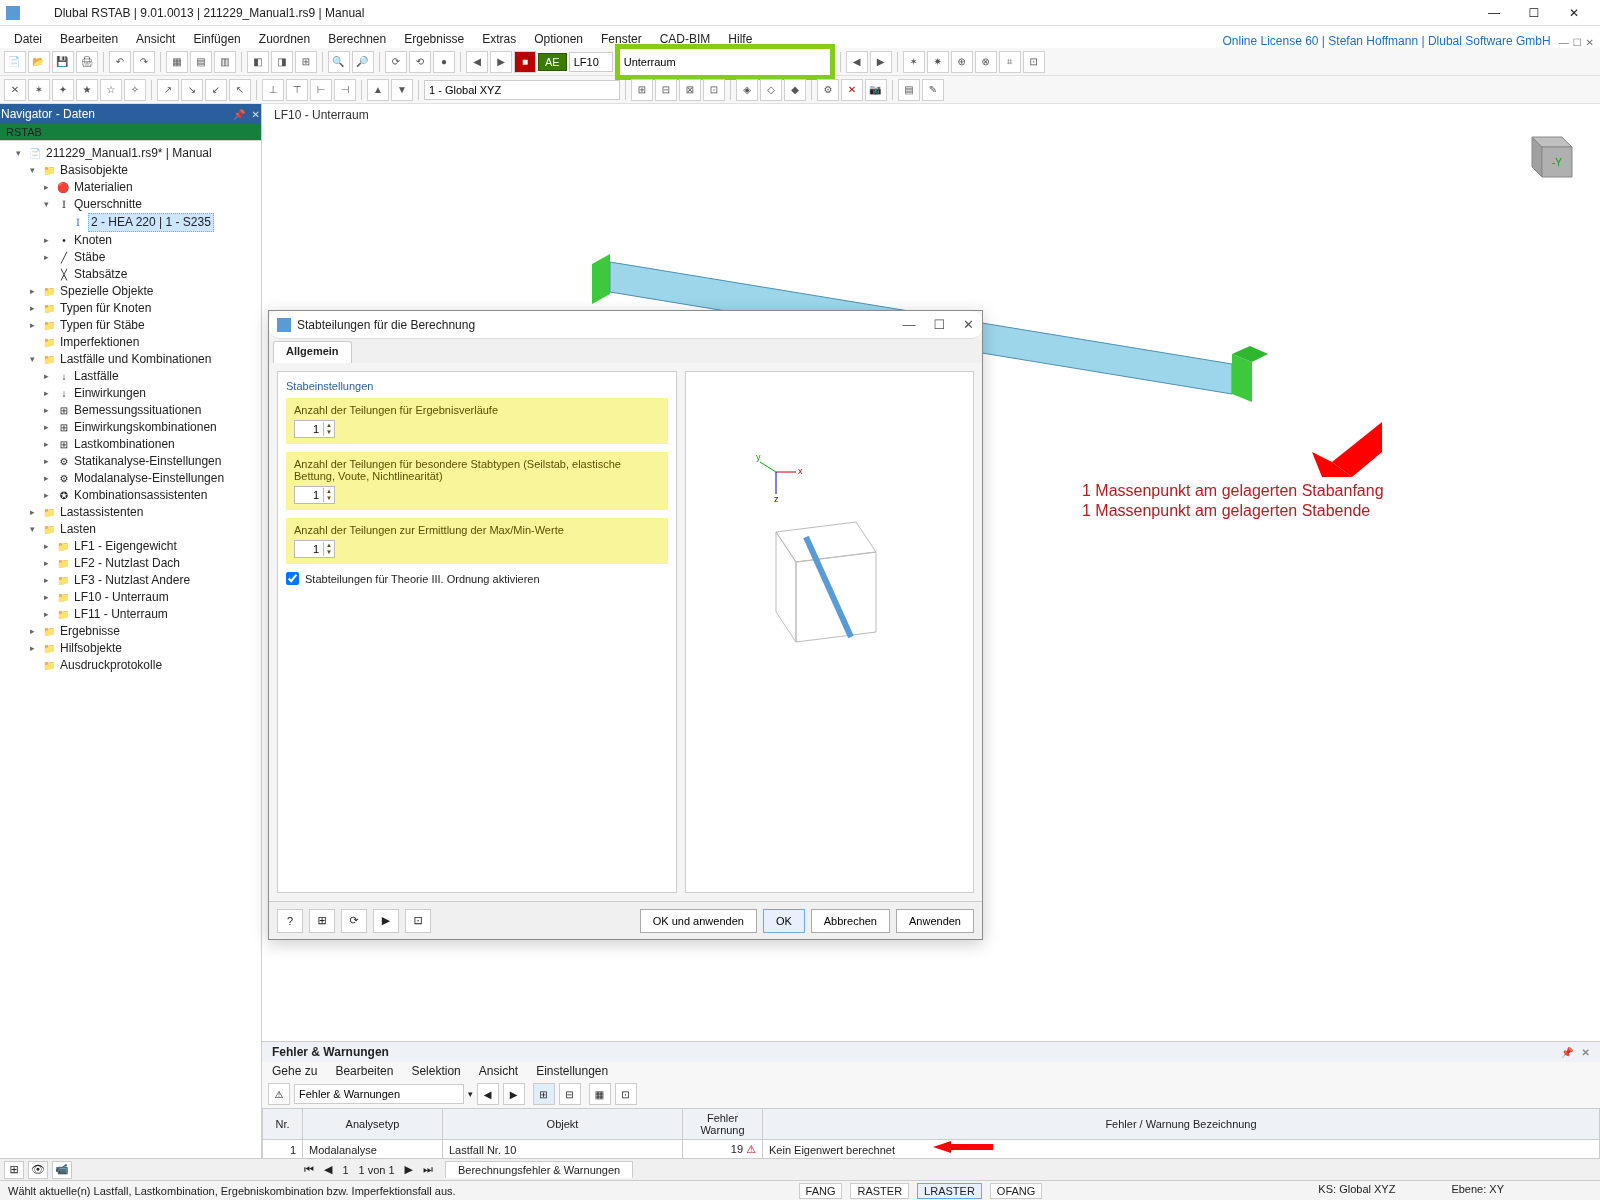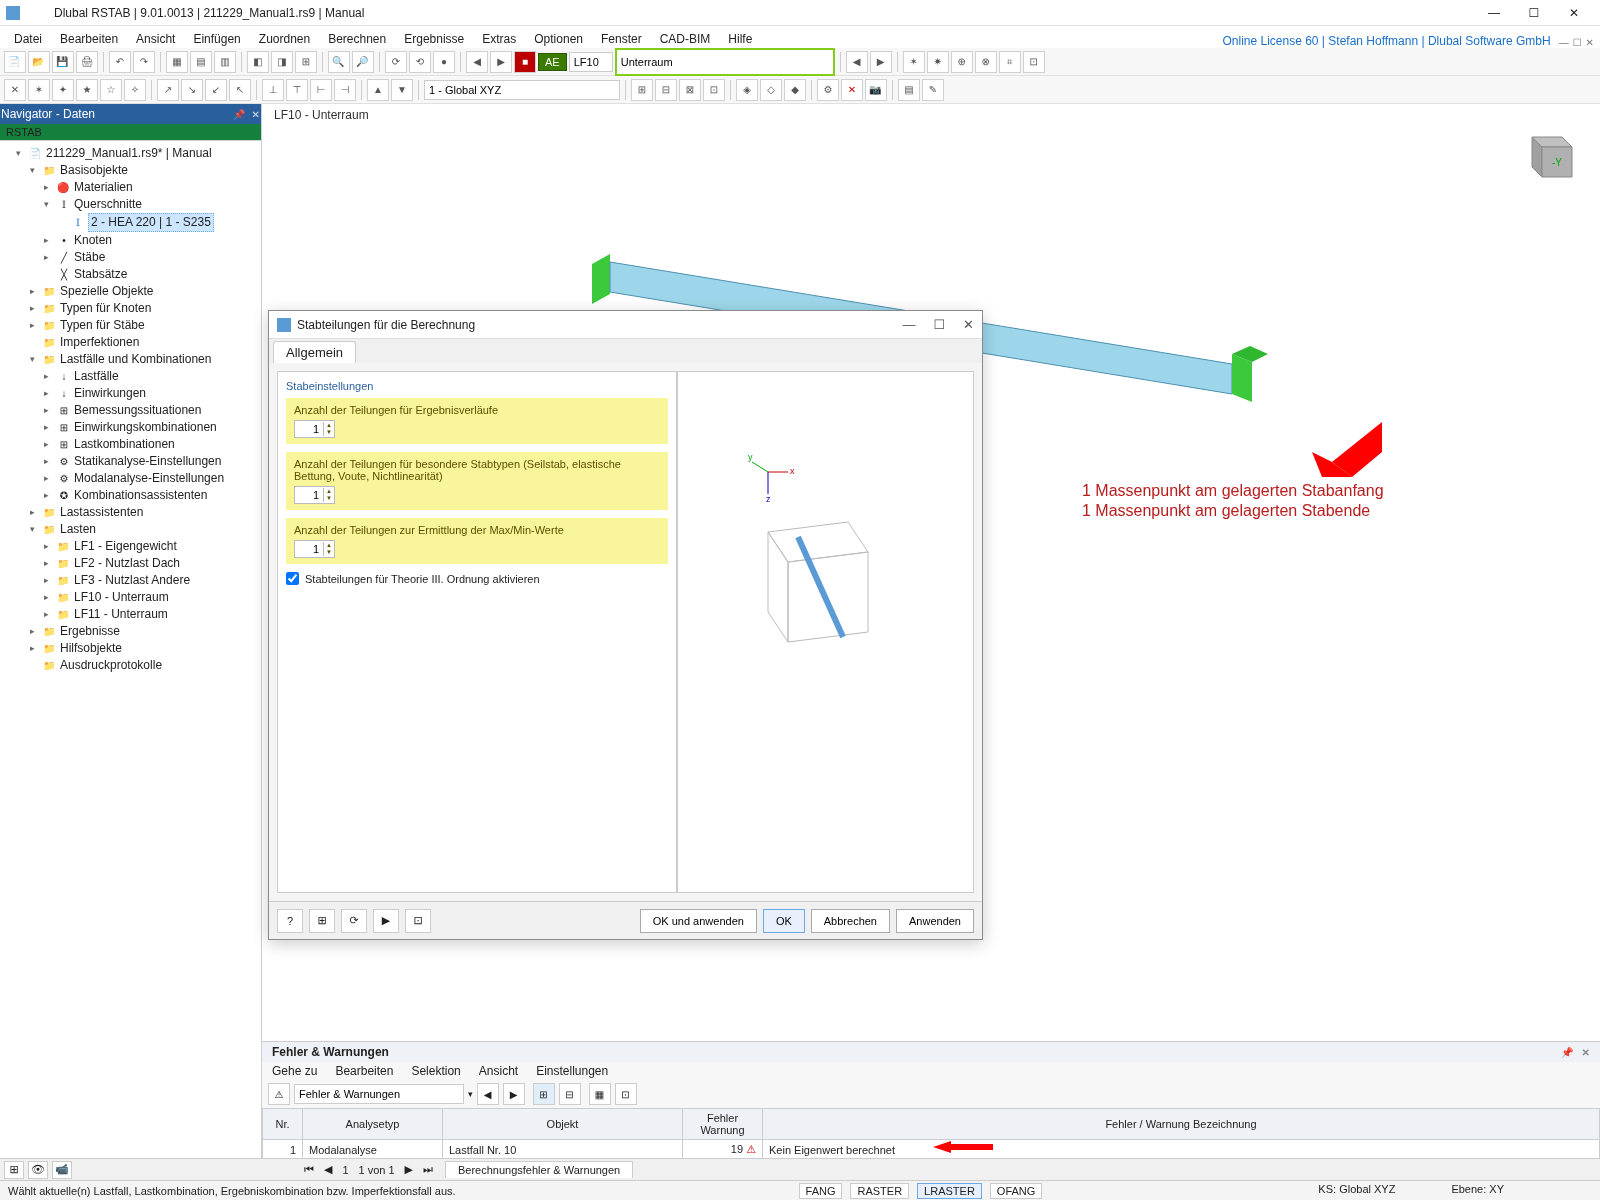--- a/index.html
+++ b/index.html
@@ -11,45 +11,45 @@
 .titlebar .winbtn { width: 40px; height: 22px; display: flex; align-items: center; justify-content: center; font-size: 12px; }
 .menubar { height: 22px; display: flex; align-items: flex-end; padding: 0 6px; gap: 2px; font-size: 12px; }
 .menubar .menu { padding: 2px 8px; }
 .menubar .license { margin-left: auto; color: #1a6fc9; font-size: 12px; }
 .menubar .small-winbtns { display:flex; gap:4px; font-size:10px; color:#777; margin-left:6px;}
 .toolbar { height: 28px; display: flex; align-items: center; padding: 2px 4px; gap: 2px; background: #f7f7f7; border-bottom: 1px solid #e0e0e0; }
 .toolbar .tbtn { width: 22px; height: 22px; background: #fff; border: 1px solid #d0d0d0; display:flex; align-items:center; justify-content:center; font-size:10px; color:#555;}
 .toolbar .sep { width: 1px; height: 20px; background: #ccc; margin: 0 3px; }
 .toolbar .lf-box { background:#3a7b00; color:#fff; padding:2px 6px; font-size:11px; border:1px solid #2a5a00;}
 .toolbar .lf-num { width:44px; height:20px; border:1px solid #ccc; padding:0 4px; font-size:11px;}
-.toolbar .lf-name { width:220px; height:28px; border:2px solid #84cc16; padding:0 4px; font-size:11px;}
+.toolbar .lf-name { width:220px; height:36px; border:5px solid #84cc16; padding:0 4px; font-size:11px;}
 .toolbar .coord-sys { width:196px; height:20px; border:1px solid #ccc; padding:0 4px; font-size:11px;}
 .main { display: flex; height: calc(1200px - 26px - 22px - 28px - 28px - 18px - 20px); }
 .navigator { width: 262px; border-right: 1px solid #c8d0dc; display:flex; flex-direction:column; }
 .nav-header { background:#2a5f9e; color:#fff; padding:3px 1px; font-size:12px; display:flex; align-items:center; justify-content:space-between;}
 .nav-header .nh-btns { display:flex; gap:6px; font-size:10px; opacity:.8;}
 .nav-sub { background:#15803d; padding:2px 6px; font-size:11px; border-bottom:1px solid #d0d0d0;}
 .tree { padding:4px 2px; overflow:auto; flex:1; font-size:12px; line-height:17px;}
 .tree ul { list-style:none; padding-left:14px;}
 .tree li { white-space:nowrap; display:flex; align-items:center; gap:3px;}
 .tree li > span.chev { width:10px; color:#666; font-size:9px; cursor:pointer;}
 .tree li > span.ic { width:14px; height:14px; display:inline-flex; align-items:center; justify-content:center; font-size:10px;}
 .folder { color:#c9a83f;}
 .selected-node { background:#cde6ff; border:1px dotted #6ea8e6; padding:0 2px;}
 .viewport { flex:1; position:relative; background:#fff;}
 .vp-label { position:absolute; top:4px; left:12px; font-size:12px; color:#333;}
 .beam-svg { position:absolute; top:100px; left:330px;}
 .annot { position:absolute; color:#b91c1c; font-size:16px; font-family:Arial; white-space:nowrap;}
 .dialog { position:absolute; top:310px; left:268px; width:715px; height:630px; background:#f4f4f4; border:1px solid #8a8a8a; box-shadow:0 4px 16px rgba(0,0,0,.2); display:flex; flex-direction:column;}
-.dlg-title { height:28px; background:#fff; border-bottom:1px solid #ddd; display:flex; align-items:center; padding:0 8px; font-size:12px;}
+.dlg-title { height:28px; background:#fff; border-bottom:1px solid #ddd; display:flex; align-items:center; padding:0 8px; font-size:12px;border-radius:10px;}
 .dlg-title .dicon{width:14px;height:14px;background:#5b9bd5;margin-right:6px;}
 .dlg-title .dctrls{margin-left:auto;display:flex;gap:18px;font-size:13px;color:#555;}
 .dlg-tabs { height:24px; display:flex; padding:2px 4px 0; background:#f0f0f0;}
-.dlg-tab { padding:3px 12px; background:#fff; border:1px solid #ccc; border-bottom:none; border-radius:3px 3px 0 0; font-size:13px;}
-.dlg-body { flex:1; display:flex; gap:0; padding:8px; background:#f4f4f4;}
+.dlg-tab { padding:3px 12px; background:#fff; border:1px solid #ccc; border-bottom:none; border-radius:3px 3px 0 0; font-size:11px;font-weight:bold;}
+.dlg-body { flex:1; display:flex; gap:8px; padding:8px; background:#f4f4f4;}
 .dlg-left { width:400px; background:#fff; border:1px solid #ccc; padding:8px;}
 .dlg-right { flex:1; background:#fff; border:1px solid #ccc; position:relative;}
 .group-title { color:#2a5f9e; font-size:11px; margin-bottom:6px;}
 .yellow-block { background:#f9f59a; padding:6px 8px; margin-bottom:8px; font-size:11px; color:#5a5000;}
 .yellow-block .lbl { display:block; margin-bottom:4px;}
 .spin { display:inline-flex; align-items:center; background:#fff; border:1px solid #bbb; height:18px;}
 .spin input{ width:28px; border:none; text-align:right; padding:0 4px; font-size:11px; outline:none;}
 .spin .sp-btns{ display:flex; flex-direction:column; font-size:6px; line-height:7px; border-left:1px solid #bbb; padding:0 2px;}
 .check-row { display:flex; align-items:center; gap:6px; margin-top:4px; font-size:11px;}
 .dlg-footer { height:38px; border-top:1px solid #ccc; display:flex; align-items:center; padding:0 8px; gap:6px; background:#f0f0f0;}

